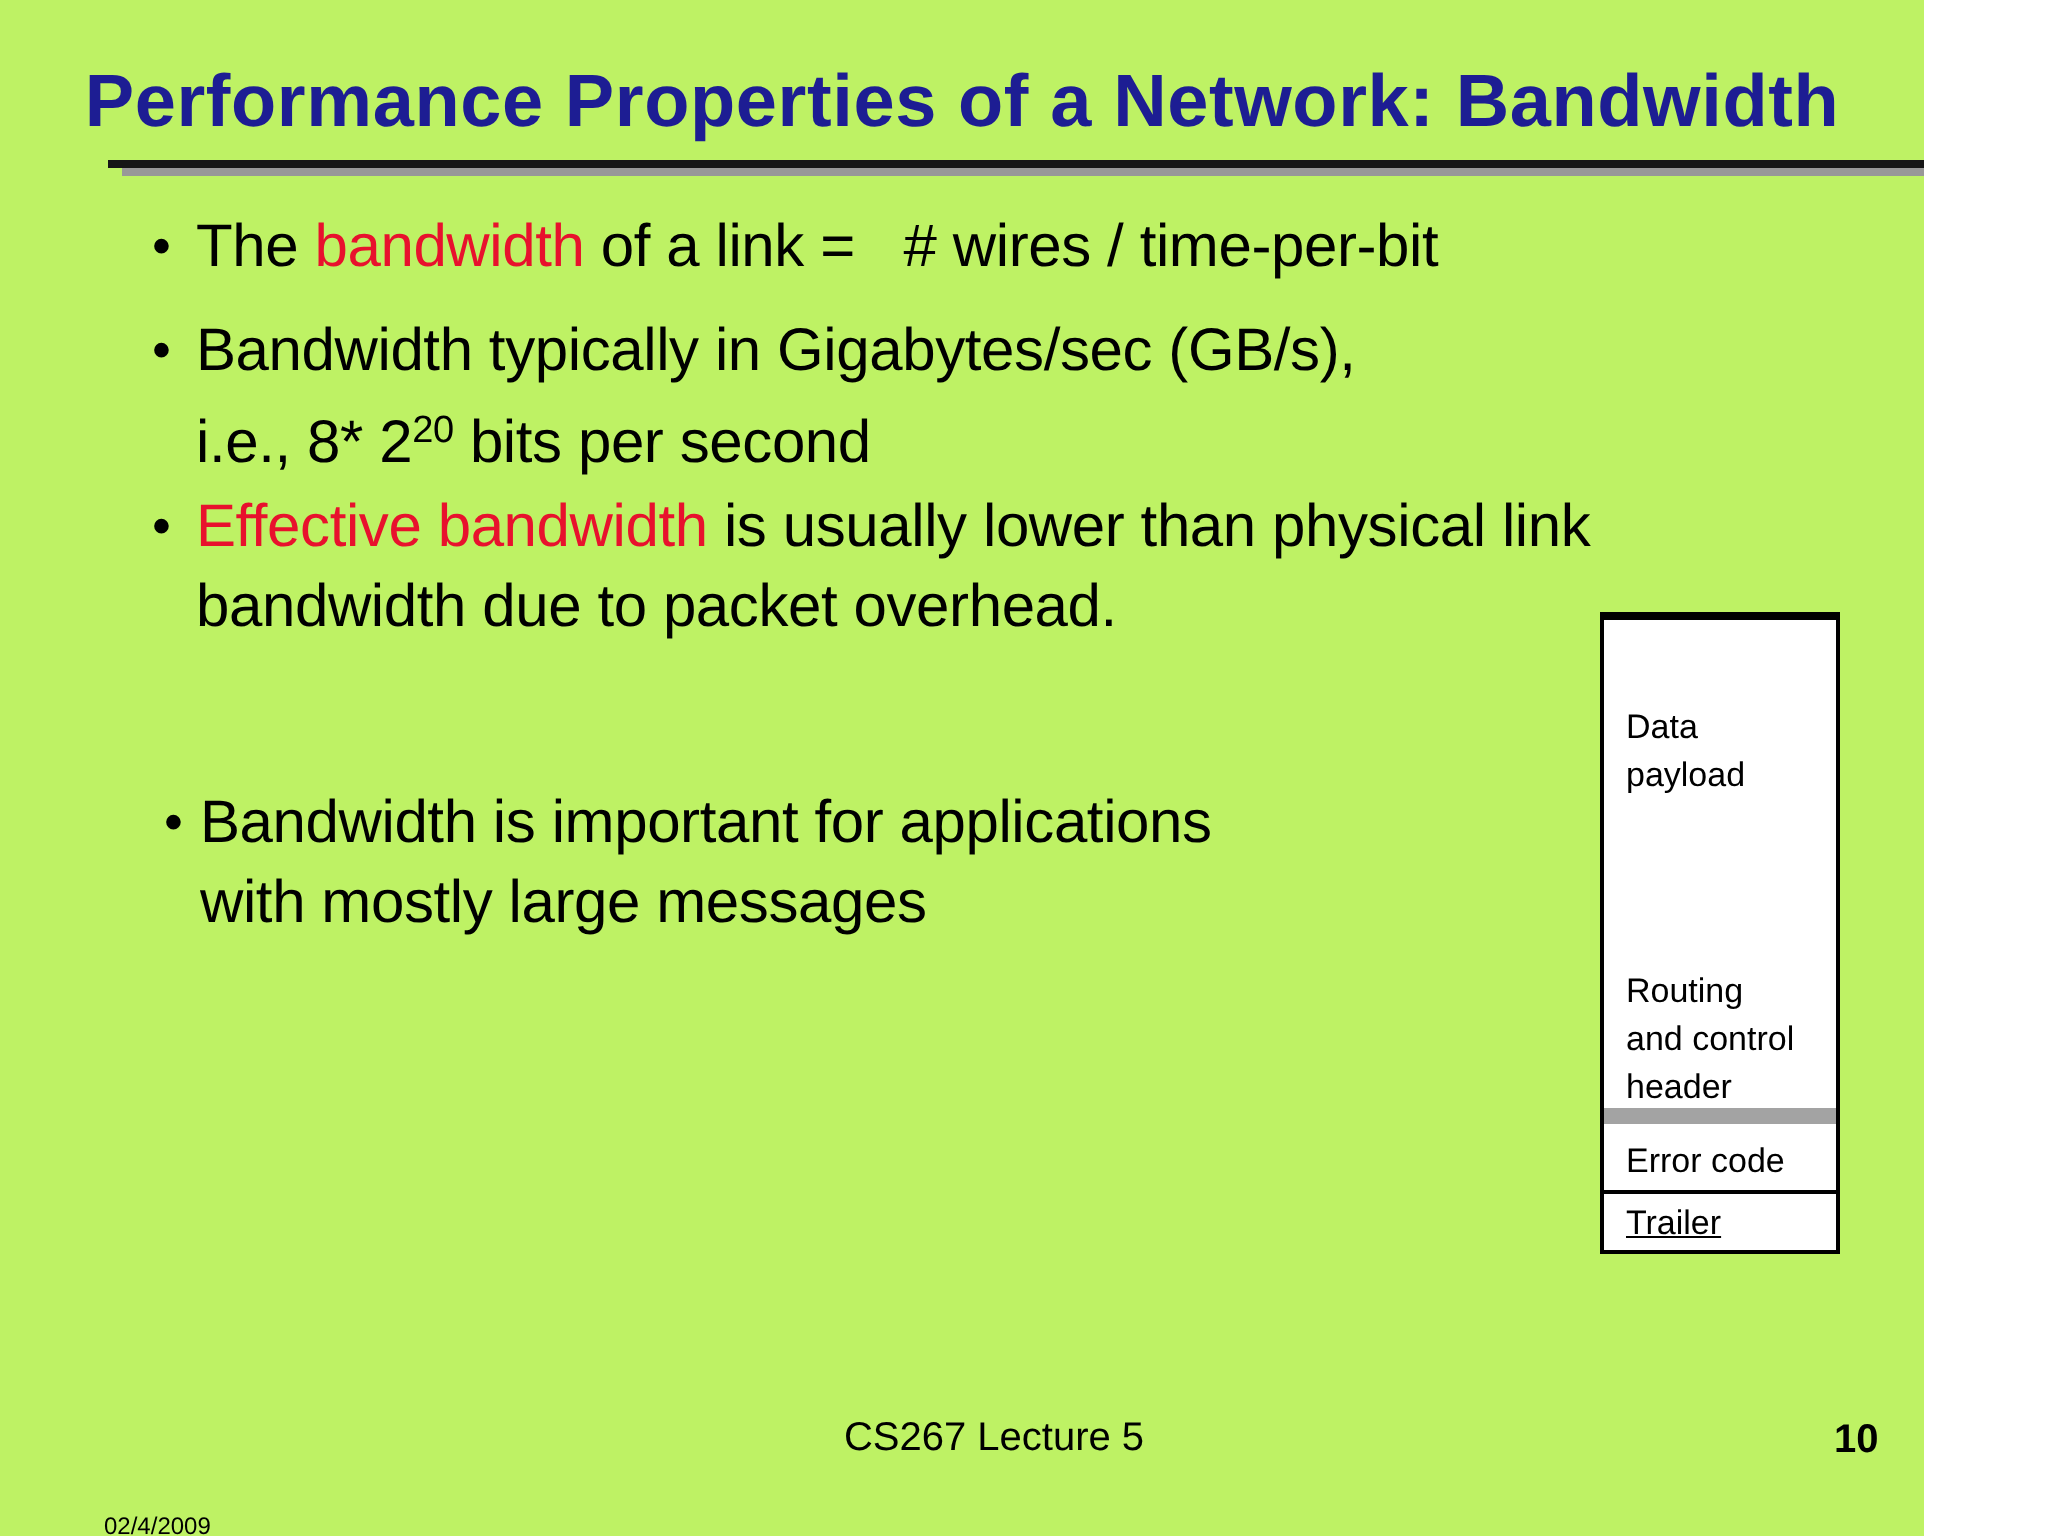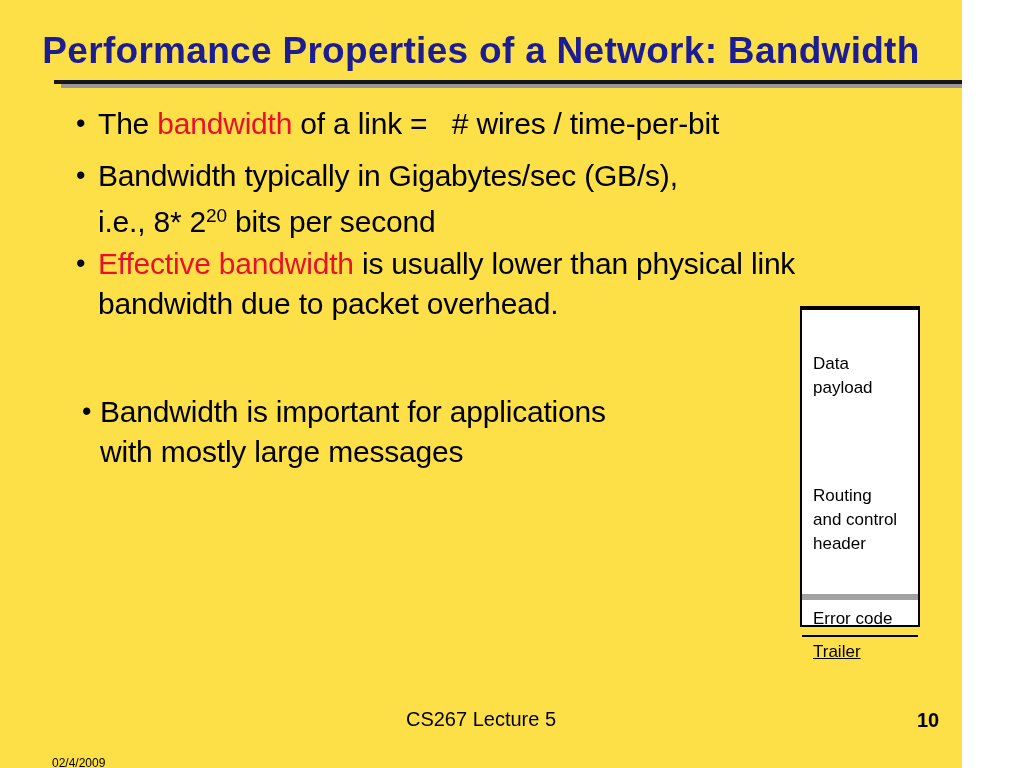--- a/index.html
+++ b/index.html
@@ -1,17 +1,17 @@
 <!DOCTYPE html>
 <html><head>
 <meta charset="utf-8">
 <style>
   html,body{margin:0;padding:0;background:#fff;}
   .slide{
-    position:relative;width:962px;height:768px;background:#fde047;
+    position:relative;width:962px;height:768px;background:#bef264;
     font-family:"Liberation Sans",sans-serif;color:#000;overflow:hidden;
   }
   .title{
     position:absolute;top:30px;left:0;width:100%;text-align:center;
     font-size:37px;font-weight:bold;color:#1d1d93;letter-spacing:0.3px;
   }
   .u1{position:absolute;left:54px;top:80px;width:930px;height:4px;background:#161616;}
   .u2{position:absolute;left:61px;top:84px;width:930px;height:4px;background:#989898;}
 
   .bullet{position:absolute;font-size:30px;line-height:40px;letter-spacing:-0.2px;}
@@ -25,25 +25,25 @@
   .red{color:#e8112d;text-align:center;}
   .sup{font-size:19px;vertical-align:10px;}
 
   .packet-box{
     position:absolute;left:800px;top:306px;width:120px;height:321px;
     border:2px solid #000;box-sizing:border-box;background:#fff;
   }
   .sect{box-sizing:border-box;font-size:17px;line-height:24px;padding-left:11px;}
   .s1{height:75px;padding-top:5px;}
   .s2{height:171px;border-top:2px solid #000;padding-top:42px;}
-  .s3{height:41px;border-top:6px solid #a3a3a3;padding-top:7px;margin-top:40px;}
+  .s3{height:41px;border-top:8px solid #a3a3a3;padding-top:7px;}
   .s4{height:30px;border-top:2px solid #000;padding-top:3px;text-decoration:underline;}
 
   .footer-date{position:absolute;left:52px;top:756px;font-size:12px;}
-  .footer-course{position:absolute;left:0;top:708px;width:100%;text-align:center;font-size:20px;}
+  .footer-course{position:absolute;left:0;top:708px;width:100%;text-align:center;font-size:20px;padding-left:16px;}
   .footer-page{position:absolute;left:917px;top:709px;font-size:20px;font-weight:bold;}
 </style>
 </head>
 <body>
 
 <div class="slide">
 
   <div class="title">Performance Properties of a Network: Bandwidth</div>
   <div class="u1"></div>
   <div class="u2"></div>

